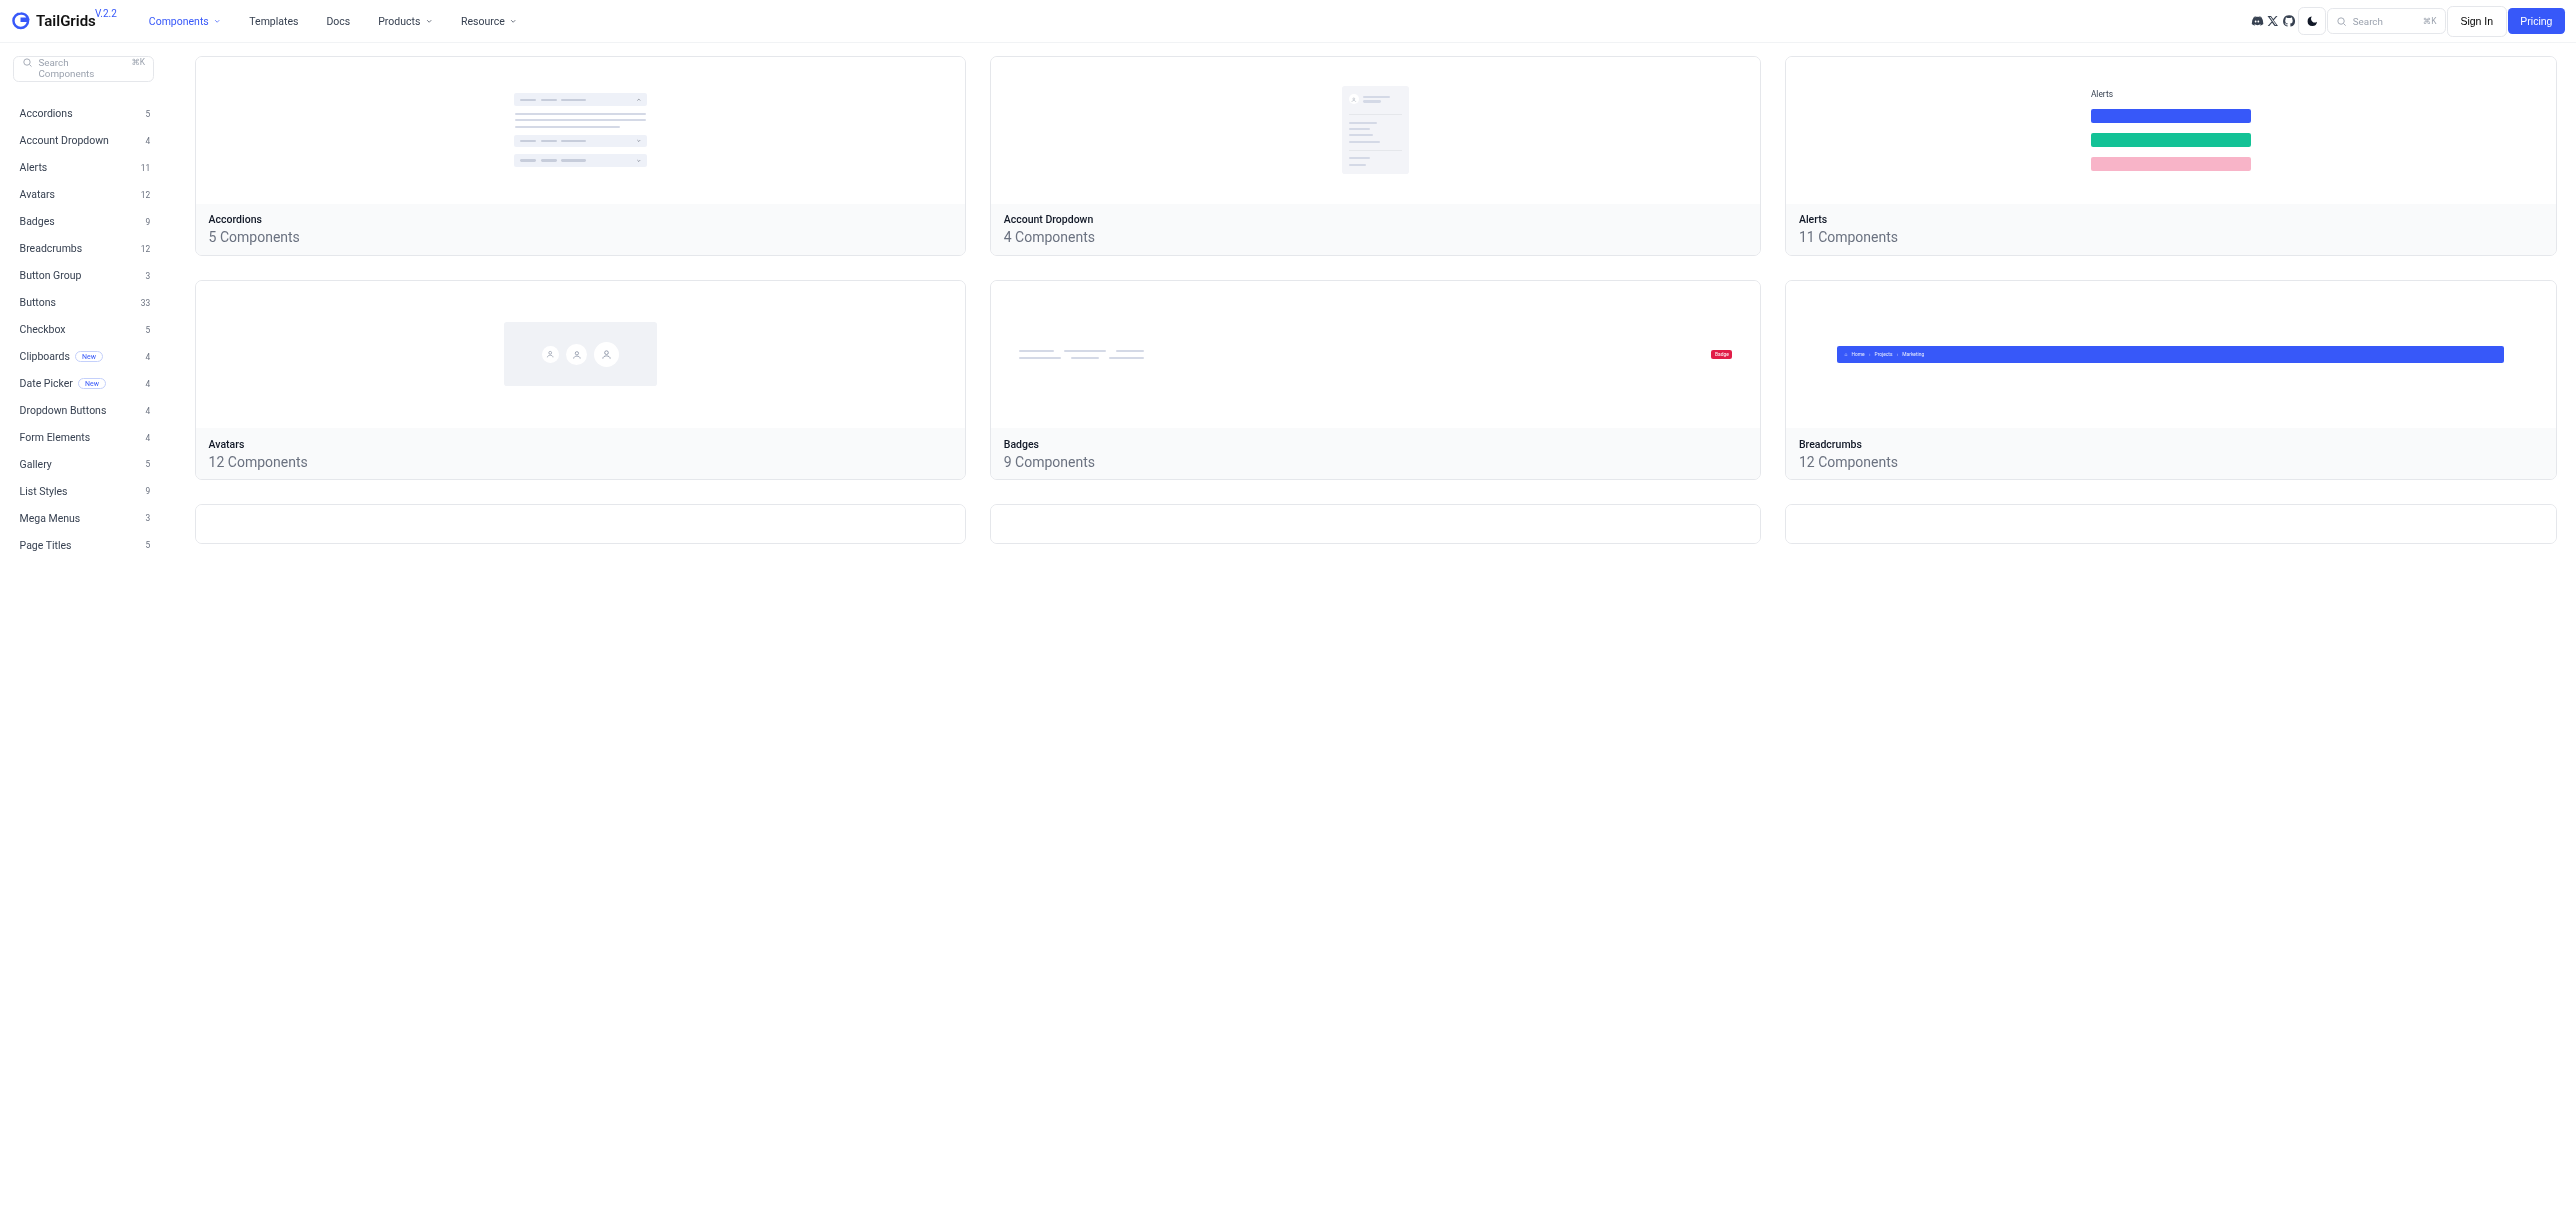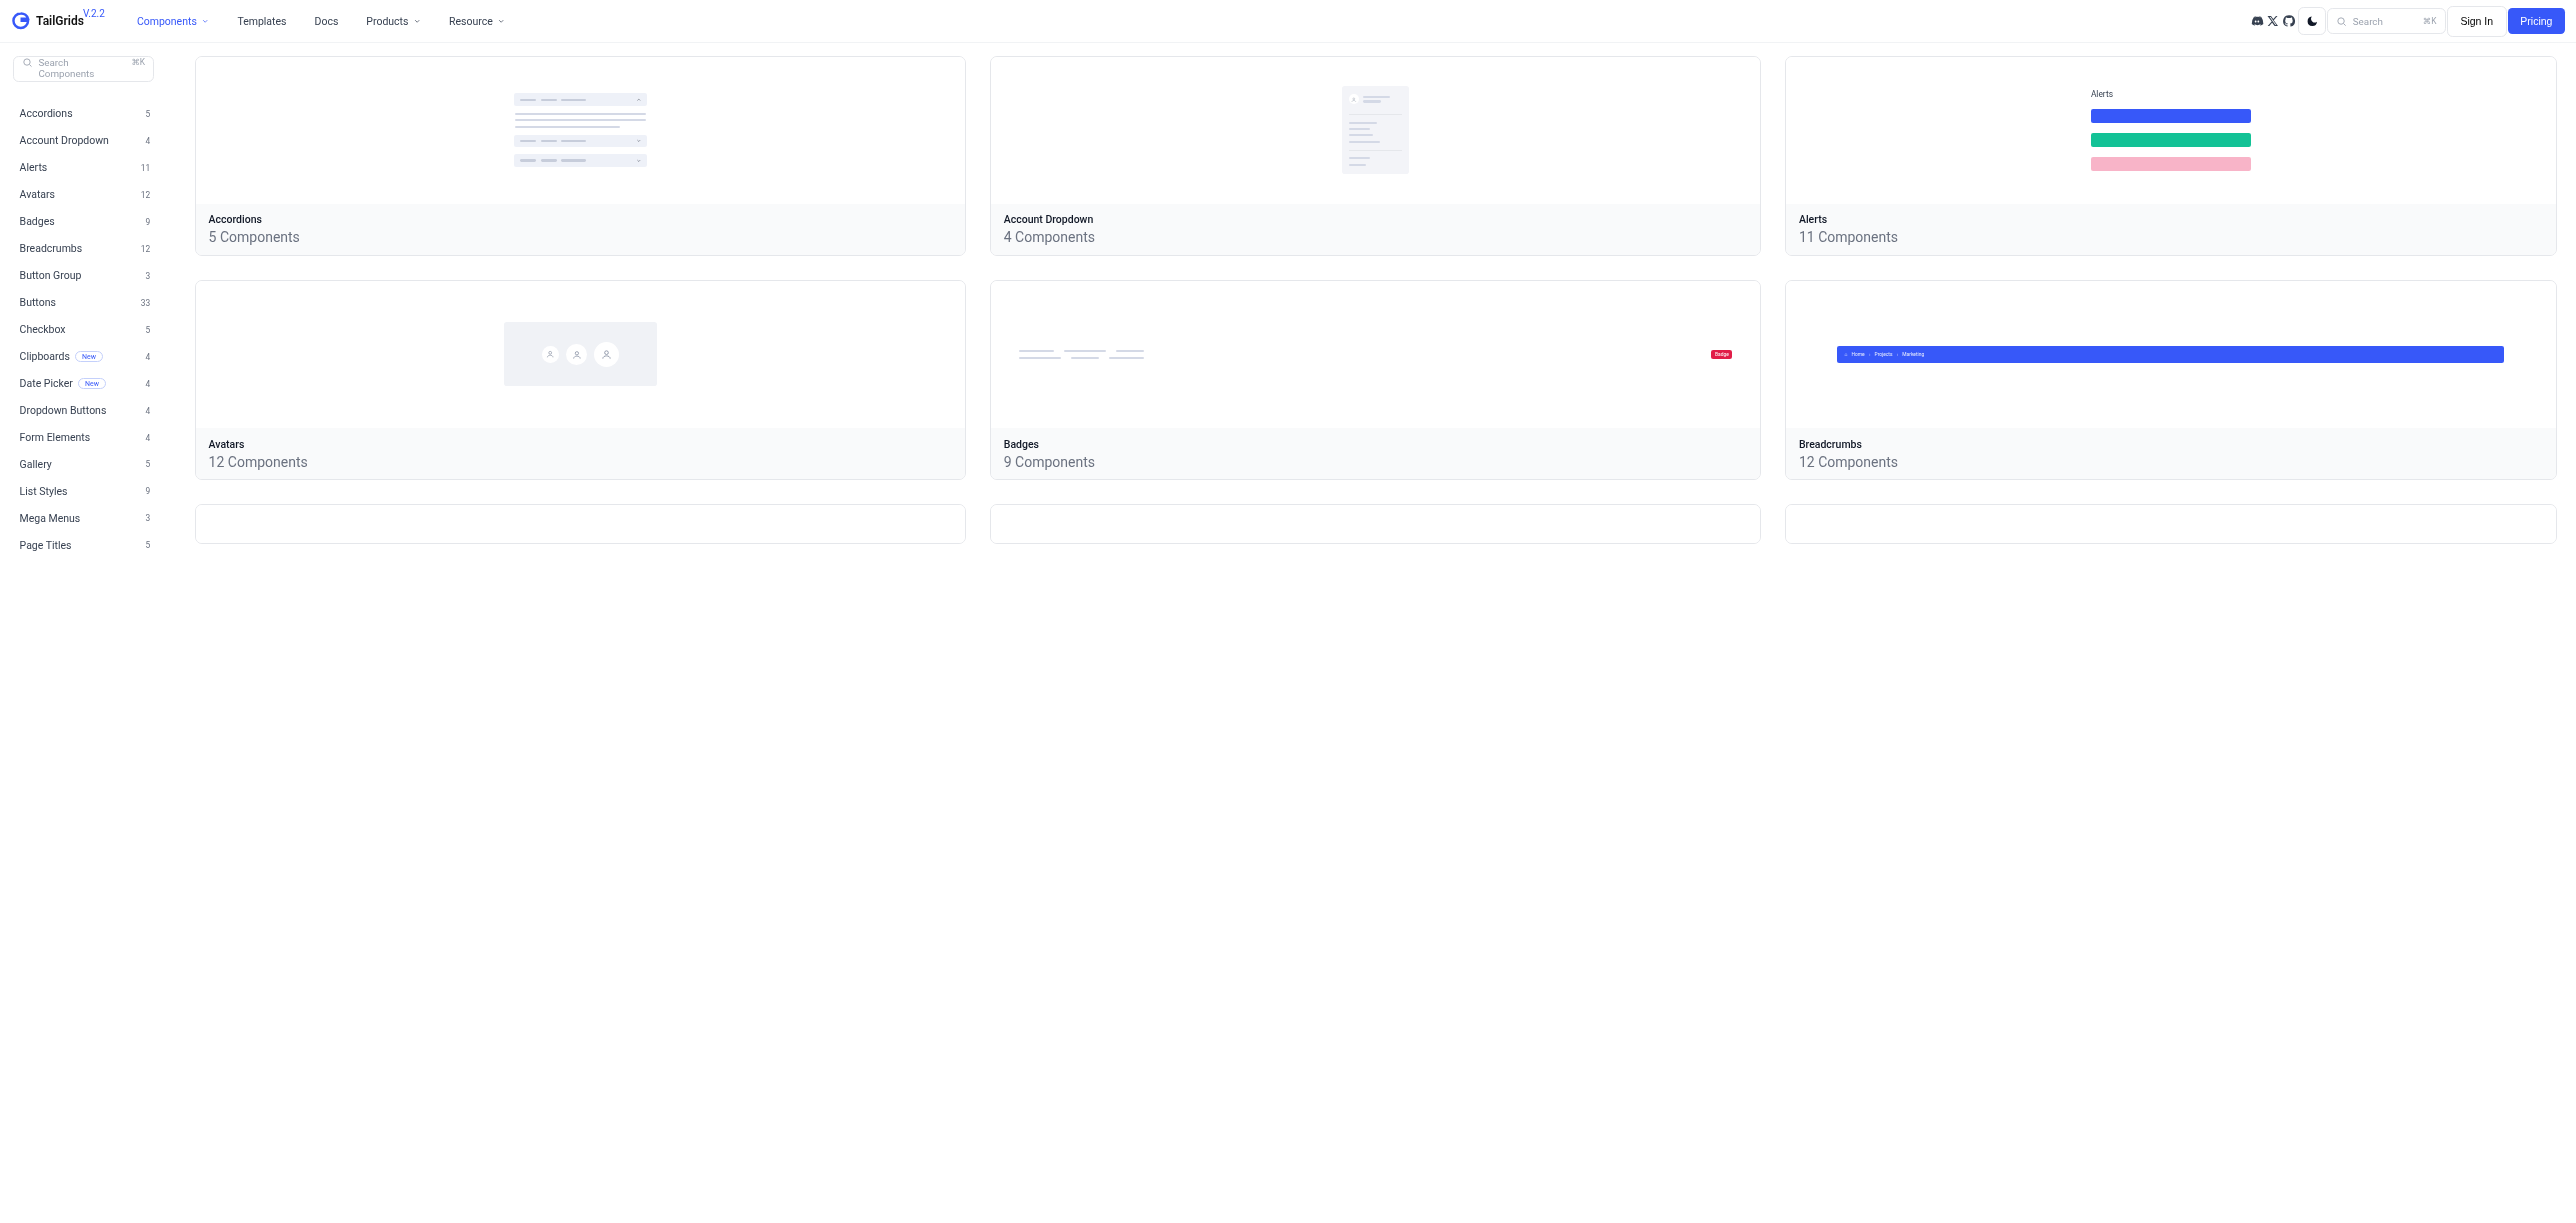--- a/index.html
+++ b/index.html
@@ -3,21 +3,21 @@
 <meta charset="utf-8">
 <style>
 *{box-sizing:border-box;margin:0;padding:0;}
 body{font-family:-apple-system,BlinkMacSystemFont,"Segoe UI",Roboto,sans-serif;background:#fff;color:#111827;font-size:9.8px;}
 
 
 .header{display:flex;align-items:center;justify-content:space-between;padding:0 11px;height:43px;border-bottom:0.7px solid #f1f3f5;}
 .h-left{display:flex;align-items:center;gap:25px;}
 .logo-wrap{display:flex;align-items:center;gap:5.6px;position:relative;}
 .logo-g{width:19.5px;height:19.5px;}
-.logo-text{font-size:12px;font-weight:600;color:#111;}
+.logo-text{font-size:15px;font-weight:600;color:#111;}
 .logo-ver{font-size:10px;color:#3758F9;position:absolute;top:-2.8px;right:-21px;}
 .nav{display:flex;align-items:center;gap:28px;margin-left:28px;}
 .nav-item{font-size:10.5px;color:#374151;display:flex;align-items:center;gap:4.2px;cursor:pointer;}
 .nav-item.active{color:#3758F9;}
 .chev-d{width:8.4px;height:8.4px;}
 
 .h-right{display:flex;align-items:center;gap:1px;}
 .icon-btn{width:15.3px;height:15.3px;display:flex;align-items:center;justify-content:center;color:#374151;cursor:pointer;}
 .theme-btn{width:28px;height:28px;border:0.7px solid #e5e7eb;border-radius:5.6px;display:flex;align-items:center;justify-content:center;cursor:pointer;}
 .search-top{width:119px;height:26.5px;border:0.7px solid #e5e7eb;border-radius:5.6px;display:flex;align-items:center;gap:5.6px;padding:0 8.4px;color:#9ca3af;cursor:pointer;}

